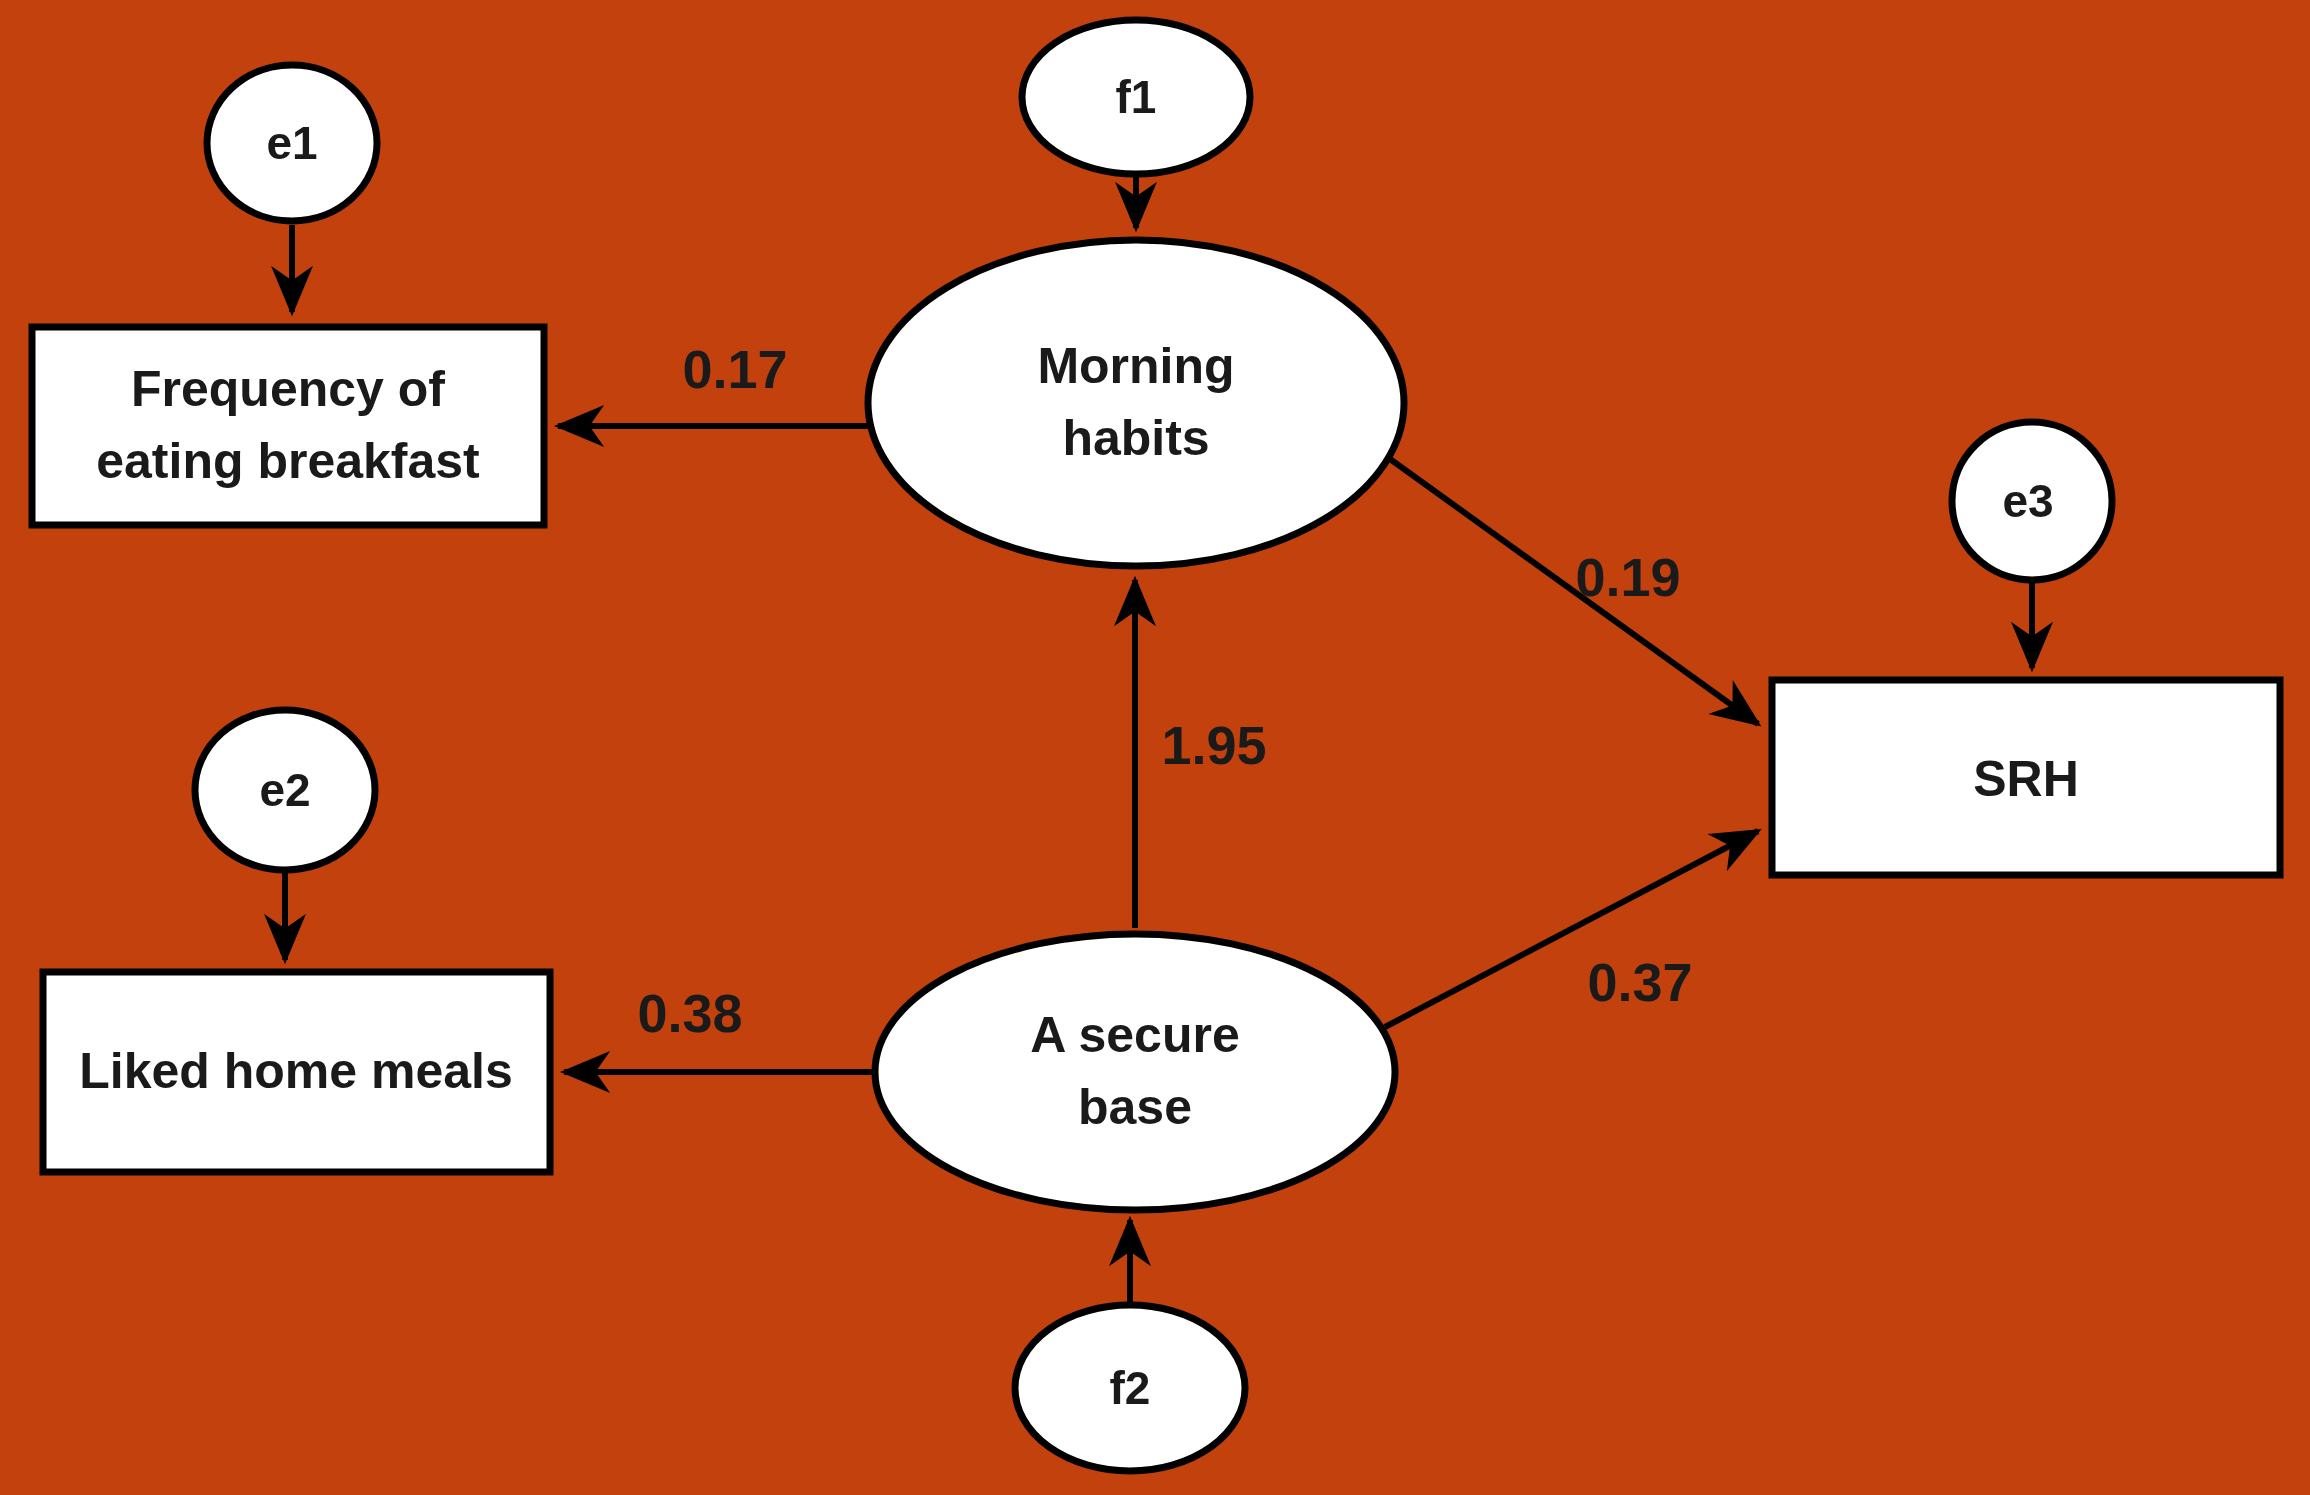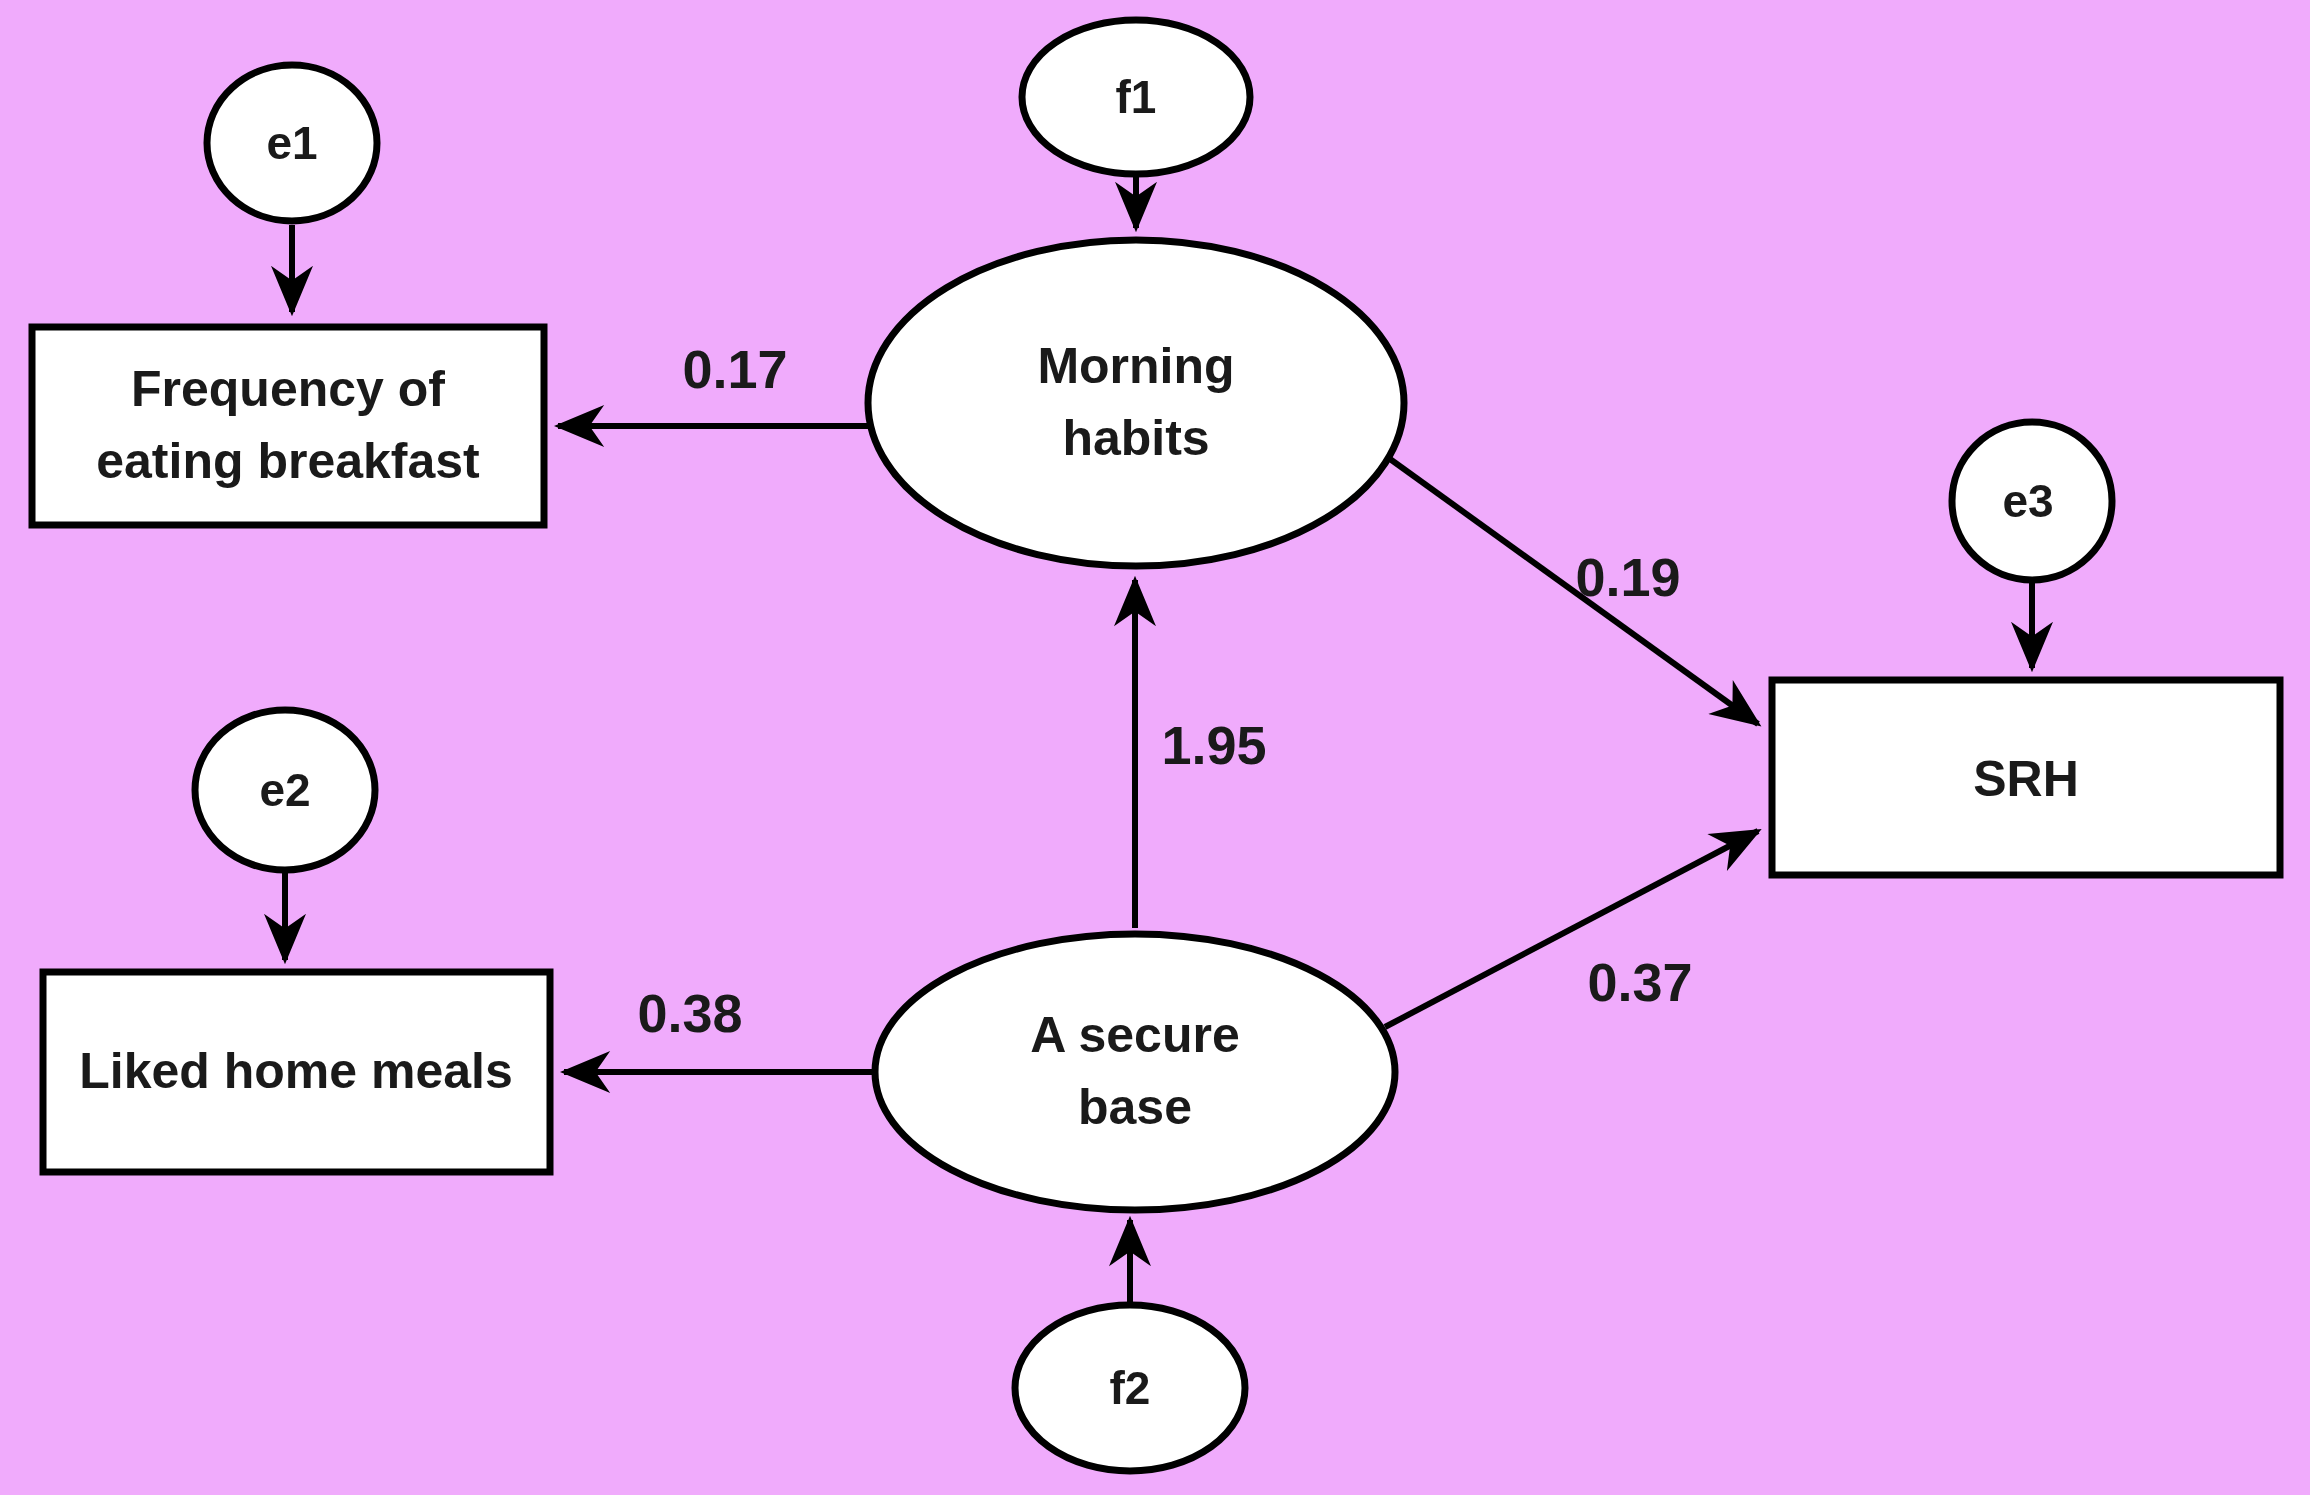--- a/index.html
+++ b/index.html
@@ -4,21 +4,21 @@
 <style>
   html, body {
     margin: 0;
     padding: 0;
     background: #ffffff;
   }
   .figure-wrap {
     width: 2310px;
     height: 1495px;
     max-width: 100%;
-    background: #f0abfc;
+    background: #c2410c;
   }
   svg { display: block; width: 100%; height: auto; }
   .shape {
     fill: #ffffff;
     stroke: #000000;
     stroke-width: 7;
   }
   .path-line {
     stroke: #000000;
     stroke-width: 6;

